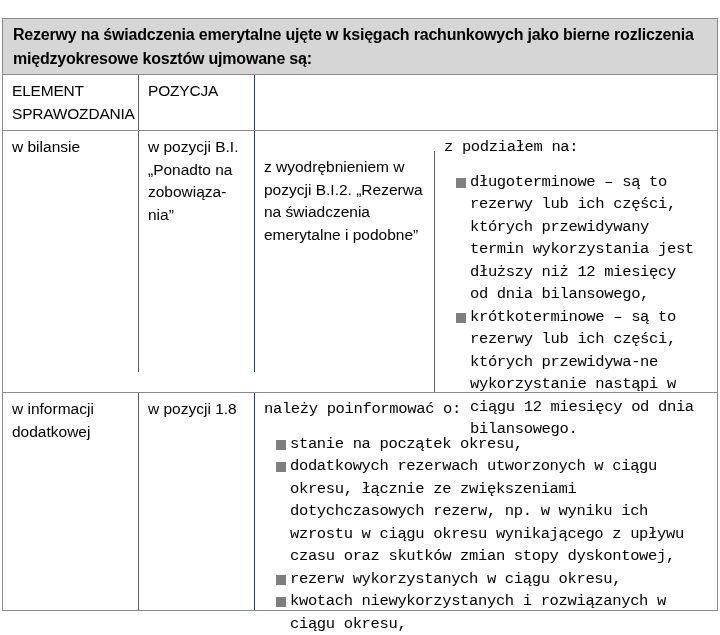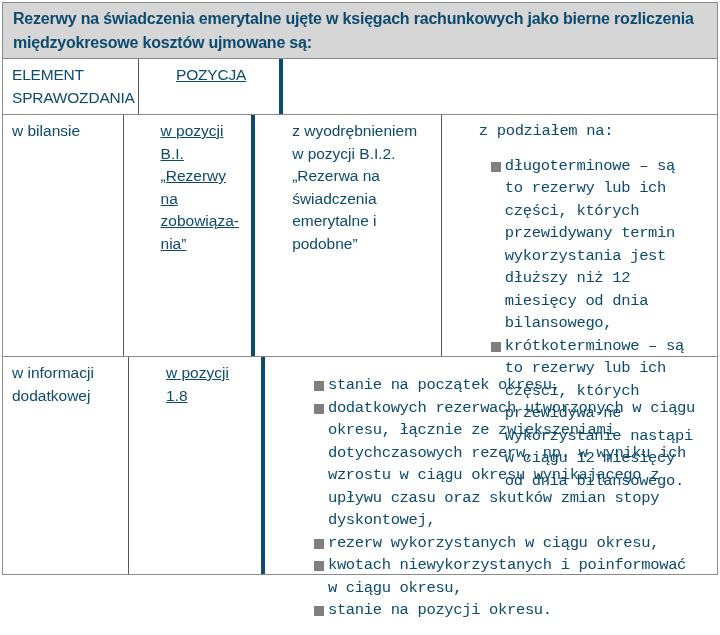--- a/index.html
+++ b/index.html
@@ -1,39 +1,39 @@
 <!DOCTYPE html>
 <html><head>
 <meta charset="utf-8">
 <style>
   html, body { margin: 0; padding: 0; background: #ffffff; }
   body { width: 720px; height: 635px; overflow: hidden; position: relative; }
   .tbl {
-    position: absolute; left: 2px; top: 2px; width: 714px;
+    position: absolute; left: 2px; top: 18px; width: 714px;
     border: 1.5px solid #8a8a8a;
     font-family: "Liberation Sans Narrow", "Liberation Sans", sans-serif;
-    color: #0c4a6e;
+    color: #000000;
     font-size: 15.5px;
     line-height: 22.5px;
   }
   .sec-head {
     background: #d6d6d6;
     font-weight: bold;
     padding: 4px 10px 4px 10px;
     border-bottom: 1px solid #8a8a8a;
     font-size: 16px;
     letter-spacing: -0.2px;
     line-height: 23.5px;
   }
-  .row { display: flex; border-bottom: 1px solid #8a8a8a; gap: 28px; }
+  .row { display: flex; border-bottom: 1px solid #8a8a8a; }
   .row:last-child { border-bottom: none; }
   .cell { padding: 5px 9px 4px 9px; box-sizing: border-box; }
   .c1 { width: 136px; border-right: 1px solid #5a5a5a; }
-  .c2 { width: 116px; border-right: 4px solid #0c4a6e; text-decoration: underline; }
-  .c3 { width: 180px; border-right: 1px solid #5a5a5a; }
+  .c2 { width: 116px; border-right: 1px solid #0c4a6e; }
+  .c3 { width: 180px; border-right: 1px solid #5a5a5a; margin-top: 20px; }
   .c4 { width: 282px; }
   .c34 { width: 462px; }
   .hdr .cell { text-transform: uppercase; height: 55px; letter-spacing: -0.2px; }
   .narrow { letter-spacing: -0.35px; font-family: Liberation Mono, monospace; }
   ul.bullets { list-style: none; margin: 12px; padding: 0; }
   ul.bullets li { position: relative; padding-left: 14px; }
   ul.bullets li .sq {
     position: absolute; left: 0; top: 7px; width: 10px; height: 10px;
     background: #7f7f7f;
   }
@@ -47,39 +47,40 @@
 
   <div class="sec-head">Rezerwy na świadczenia emerytalne ujęte w księgach rachunkowych jako bierne rozliczenia międzyokresowe kosztów ujmowane są:</div>
 
   <div class="row hdr">
     <div class="cell c1">ELEMENT SPRAWOZDANIA</div>
     <div class="cell c2">POZYCJA</div>
   </div>
 
   <div class="row r1">
     <div class="cell c1">w bilansie</div>
-    <div class="cell c2">w pozycji B.I. „Rezerwy na zobowiąza-nia”</div>
+    <div class="cell c2">w pozycji B.I. „Ponadto na zobowiąza-nia”</div>
     <div class="cell c3">z wyodrębnieniem w pozycji B.I.2. „Rezerwa na świadczenia emerytalne i podobne”</div>
     <div class="cell c4 narrow">
       <div>z podziałem na:</div>
       <ul class="bullets">
         <li><span class="sq"></span><span>długoterminowe – są to rezerwy lub ich części, których przewidywany termin wykorzystania jest dłuższy niż 12 miesięcy od dnia bilansowego,</span></li>
         <li><span class="sq"></span><span>krótkoterminowe – są to rezerwy lub ich części, których przewidywa-ne wykorzystanie nastąpi w ciągu 12 miesięcy od dnia bilansowego.</span></li>
       </ul>
     </div>
   </div>
 
 
   <div class="row r2">
     <div class="cell c1">w informacji dodatkowej</div>
     <div class="cell c2">w pozycji 1.8</div>
     <div class="cell c34 narrow">
+      <div>należy poinformować o:</div>
       <ul class="bullets">
         <li><span class="sq"></span><span>stanie na początek okresu,</span></li>
         <li><span class="sq"></span><span>dodatkowych rezerwach utworzonych w ciągu okresu, łącznie ze zwiększeniami dotychczasowych rezerw, np. w wyniku ich wzrostu w ciągu okresu wynikającego z upływu czasu oraz skutków zmian stopy dyskontowej,</span></li>
         <li><span class="sq"></span><span>rezerw wykorzystanych w ciągu okresu,</span></li>
-        <li><span class="sq"></span><span>kwotach niewykorzystanych i poinformować w ciągu okresu,</span></li>
+        <li><span class="sq"></span><span>kwotach niewykorzystanych i rozwiązanych w ciągu okresu,</span></li>
         <li><span class="sq"></span><span>stanie na pozycji okresu.</span></li>
       </ul>
     </div>
   </div>
 
 </div>
 
 </body></html>

